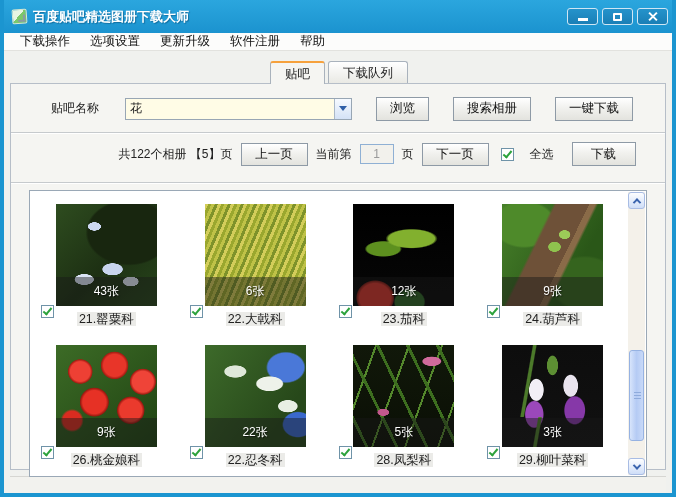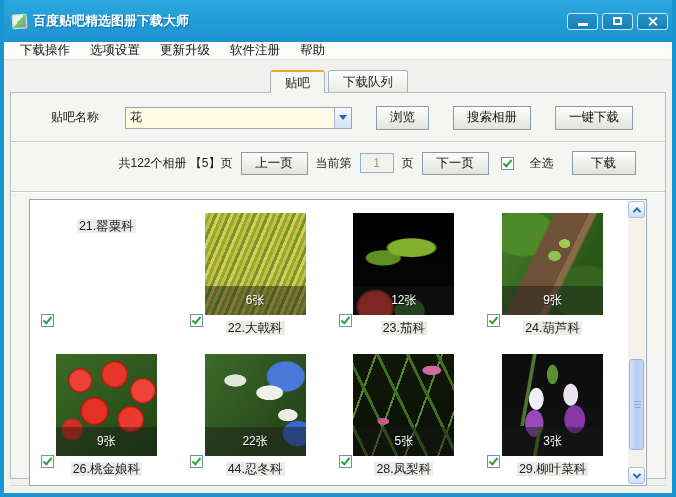--- a/index.html
+++ b/index.html
@@ -3,21 +3,21 @@
 <meta charset="utf-8">
 <style>
   * { margin:0; padding:0; box-sizing:border-box; }
   html,body { width:676px; height:497px; }
   body { font-family:"Liberation Sans","DejaVu Sans",sans-serif; font-size:12px; color:#222; }
 
   .window { width:676px; height:497px; border:4px solid #1b95d0; border-top:none;
             background:#f0f1ee; overflow:hidden; }
 
   
-  .titlebar { height:42px; background:linear-gradient(#2ba6de,#1b93cf);
+  .titlebar { height:33px; background:linear-gradient(#2ba6de,#1b93cf);
               display:flex; align-items:center; padding:0 4px 0 8px; }
   .app-icon { width:15px; height:15px; margin-right:6px; position:relative;
               background:linear-gradient(135deg,#e8f5e2 0 45%,#7cc86a 45% 100%);
               border:1px solid #d8e8d0; border-radius:2px; transform:rotate(-4deg); }
   .app-icon::after { content:""; position:absolute; right:1px; bottom:1px; width:5px; height:5px;
               border-right:2px solid #8a9aa6; border-bottom:2px solid #8a9aa6; }
   .title-text { color:#fff; font-weight:bold; font-size:13px; text-shadow:1px 1px 1px rgba(0,60,100,.45); }
   .win-btns { margin-left:auto; display:flex; gap:4px; }
   .win-btn { width:31px; height:17px; background:linear-gradient(#2593cb,#1a7fb6);
              border:1px solid #cfe6f4; border-radius:3px; display:flex;
@@ -227,20 +227,25 @@
           <span>全选</span>
         </span>
         <button class="btn dl-btn">下载</button>
       </div>
 
       <div class="sep"></div>
 
       <div class="content-box">
         <div class="album-grid">
   <div class="card">
+    <div class="thumb ph-poppy">
+      <div class="count-band">
+        <span>43张</span>
+      </div>
+    </div>
     <span class="checkbox">
                 <span class="tick"></span>
               </span>
     <div class="caption"><span>21.罂粟科</span></div>
   </div>
 
   <div class="card">
     <div class="thumb ph-euphorbia">
       <div class="count-band">
         <span>6张</span>
@@ -290,21 +295,21 @@
 
   <div class="card">
     <div class="thumb ph-honeysuckle">
       <div class="count-band">
         <span>22张</span>
       </div>
     </div>
     <span class="checkbox">
                 <span class="tick"></span>
               </span>
-    <div class="caption"><span>44.忍冬科</span></div>
+    <div class="caption"><span>22.忍冬科</span></div>
   </div>
 
   <div class="card">
     <div class="thumb ph-bromeliad">
       <div class="count-band">
         <span>5张</span>
       </div>
     </div>
     <span class="checkbox">
                 <span class="tick"></span>

